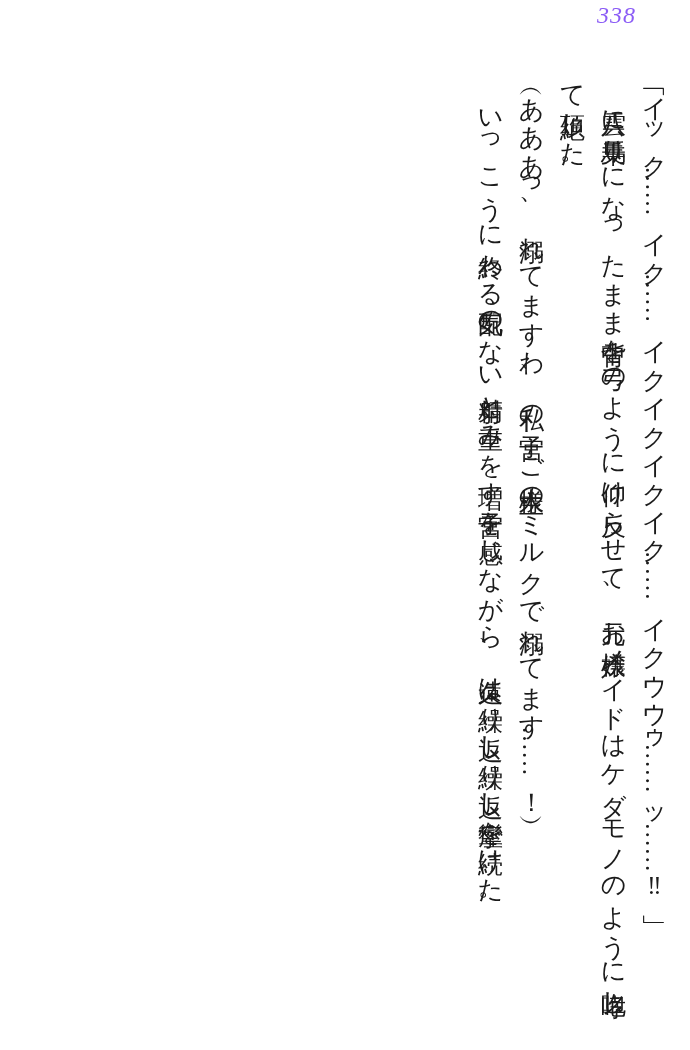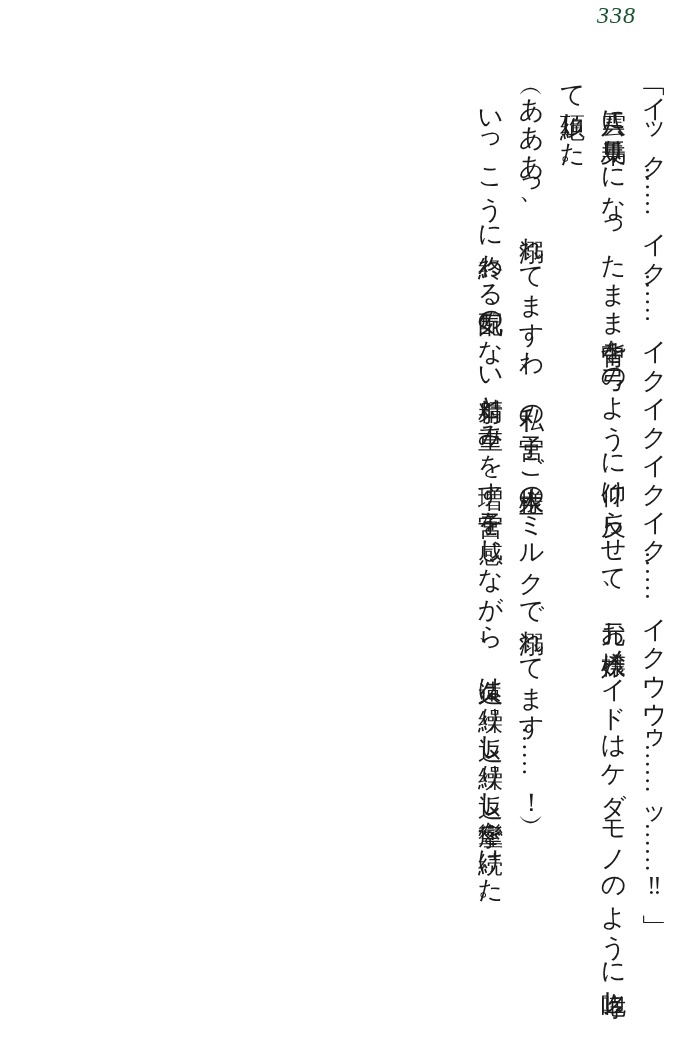--- a/index.html
+++ b/index.html
@@ -18,21 +18,21 @@
     position: absolute;
     inset: 0;
     background: #fff;
   }
   .page-number {
     position: absolute;
     top: 3px;
     left: 597px;
     font-size: 24px;
     font-style: italic;
-    color: #14532d;
+    color: #8b5cf6;
     letter-spacing: 1px;
     line-height: 1;
   }
   .vtext {
     position: absolute;
     top: 68px;
     right: 15px;
     width: 256px;
     height: 950px;
     writing-mode: vertical-rl;

